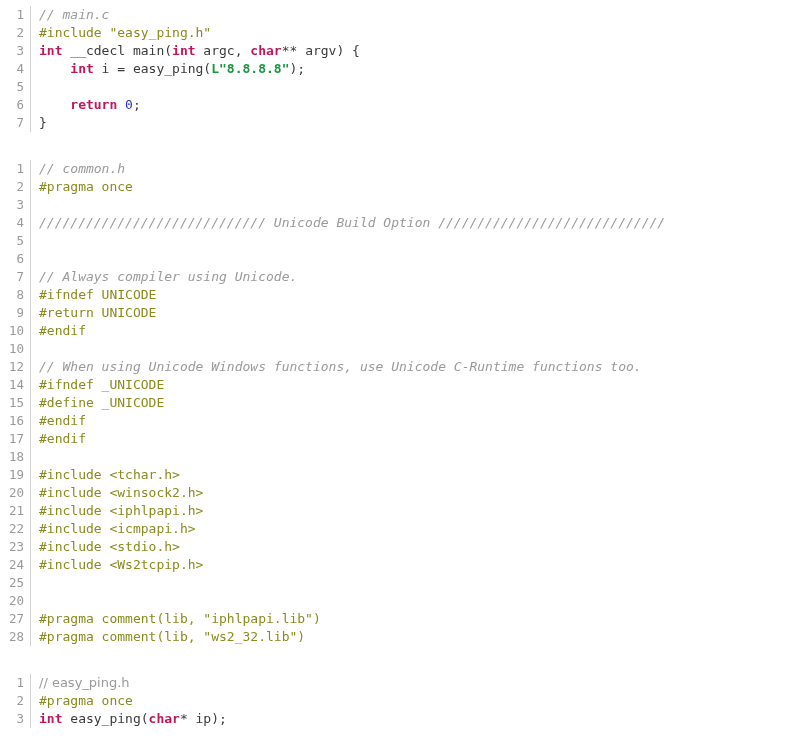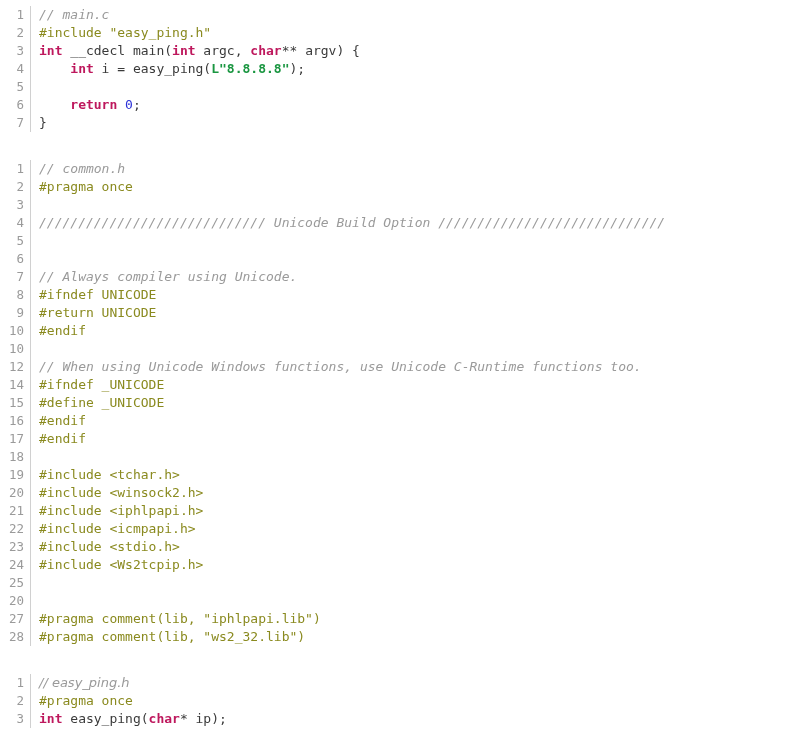--- a/index.html
+++ b/index.html
@@ -60,21 +60,20 @@
     letter-spacing: 0;
   }
 
   
   .tok-comment {
     color: #9a9a9a;
     font-style: italic;
   }
   .tok-comment-prop {
     color: #9a9a9a;
-    font-style: italic;
     font-family: "DejaVu Sans", sans-serif;
     font-size: 13px;
   }
   .tok-preproc {
     color: #8a8a1f;
   }
   .tok-keyword {
     color: #be185d;
     font-weight: bold;
   }

